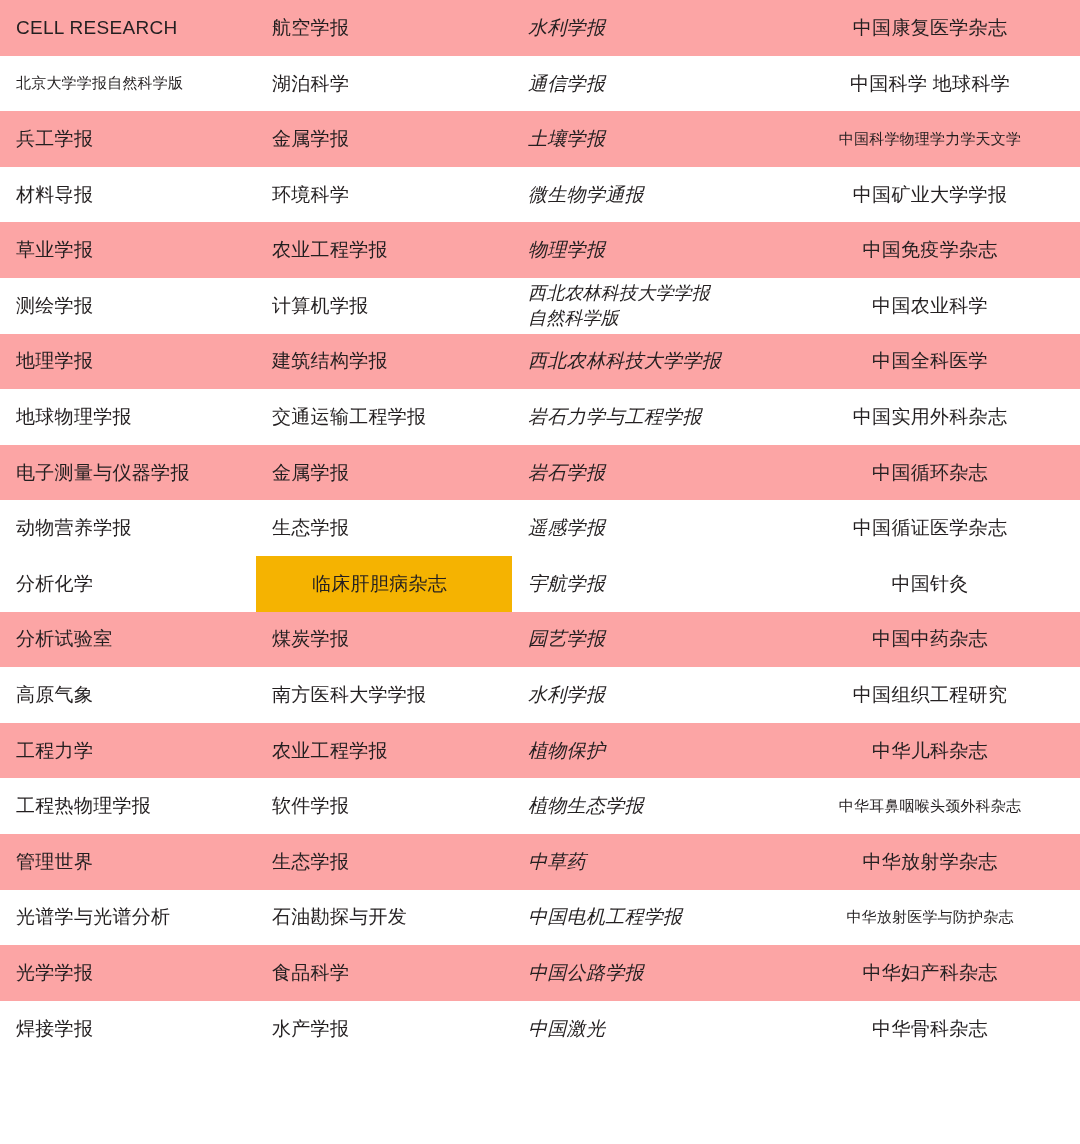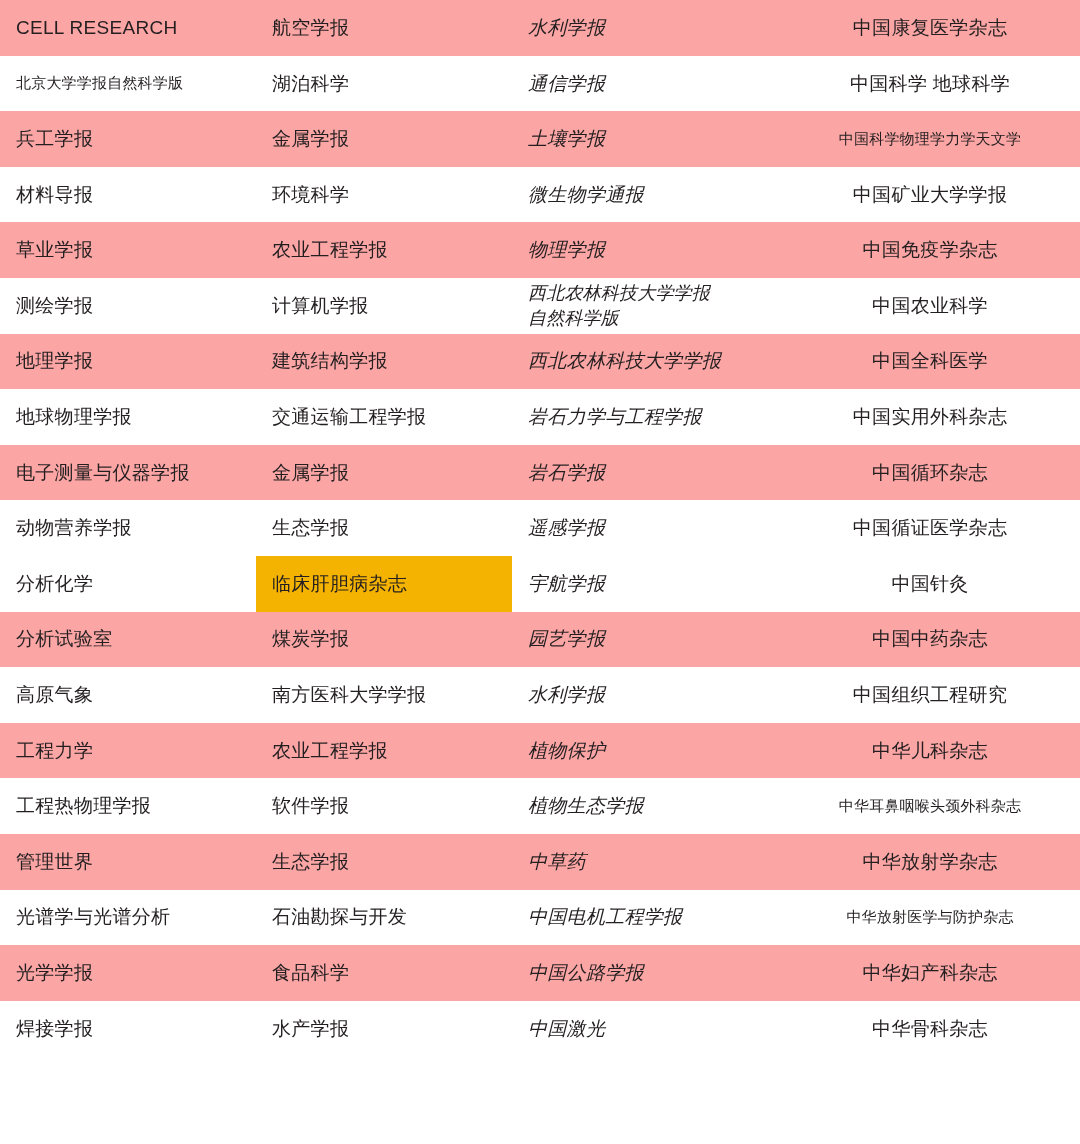--- a/index.html
+++ b/index.html
@@ -47,20 +47,21 @@
   td.two-line .cell-inner {
     font-size: 18px;
     line-height: 1.35;
     letter-spacing: 0.2px;
   }
   td.highlight {
     background: #f5b301 !important;
   }
   td.highlight .cell-inner {
     color: #231f20;
+    margin-left: 40px;
   }
   .col-0 { width: 256px; }
   .col-1 { width: 256px; }
   .col-2 { width: 268px; font-style: italic; }
   .col-3 { width: 300px; text-align: center; }
 </style>
 </head>
 <body>
 
 <table id="journal-table">

